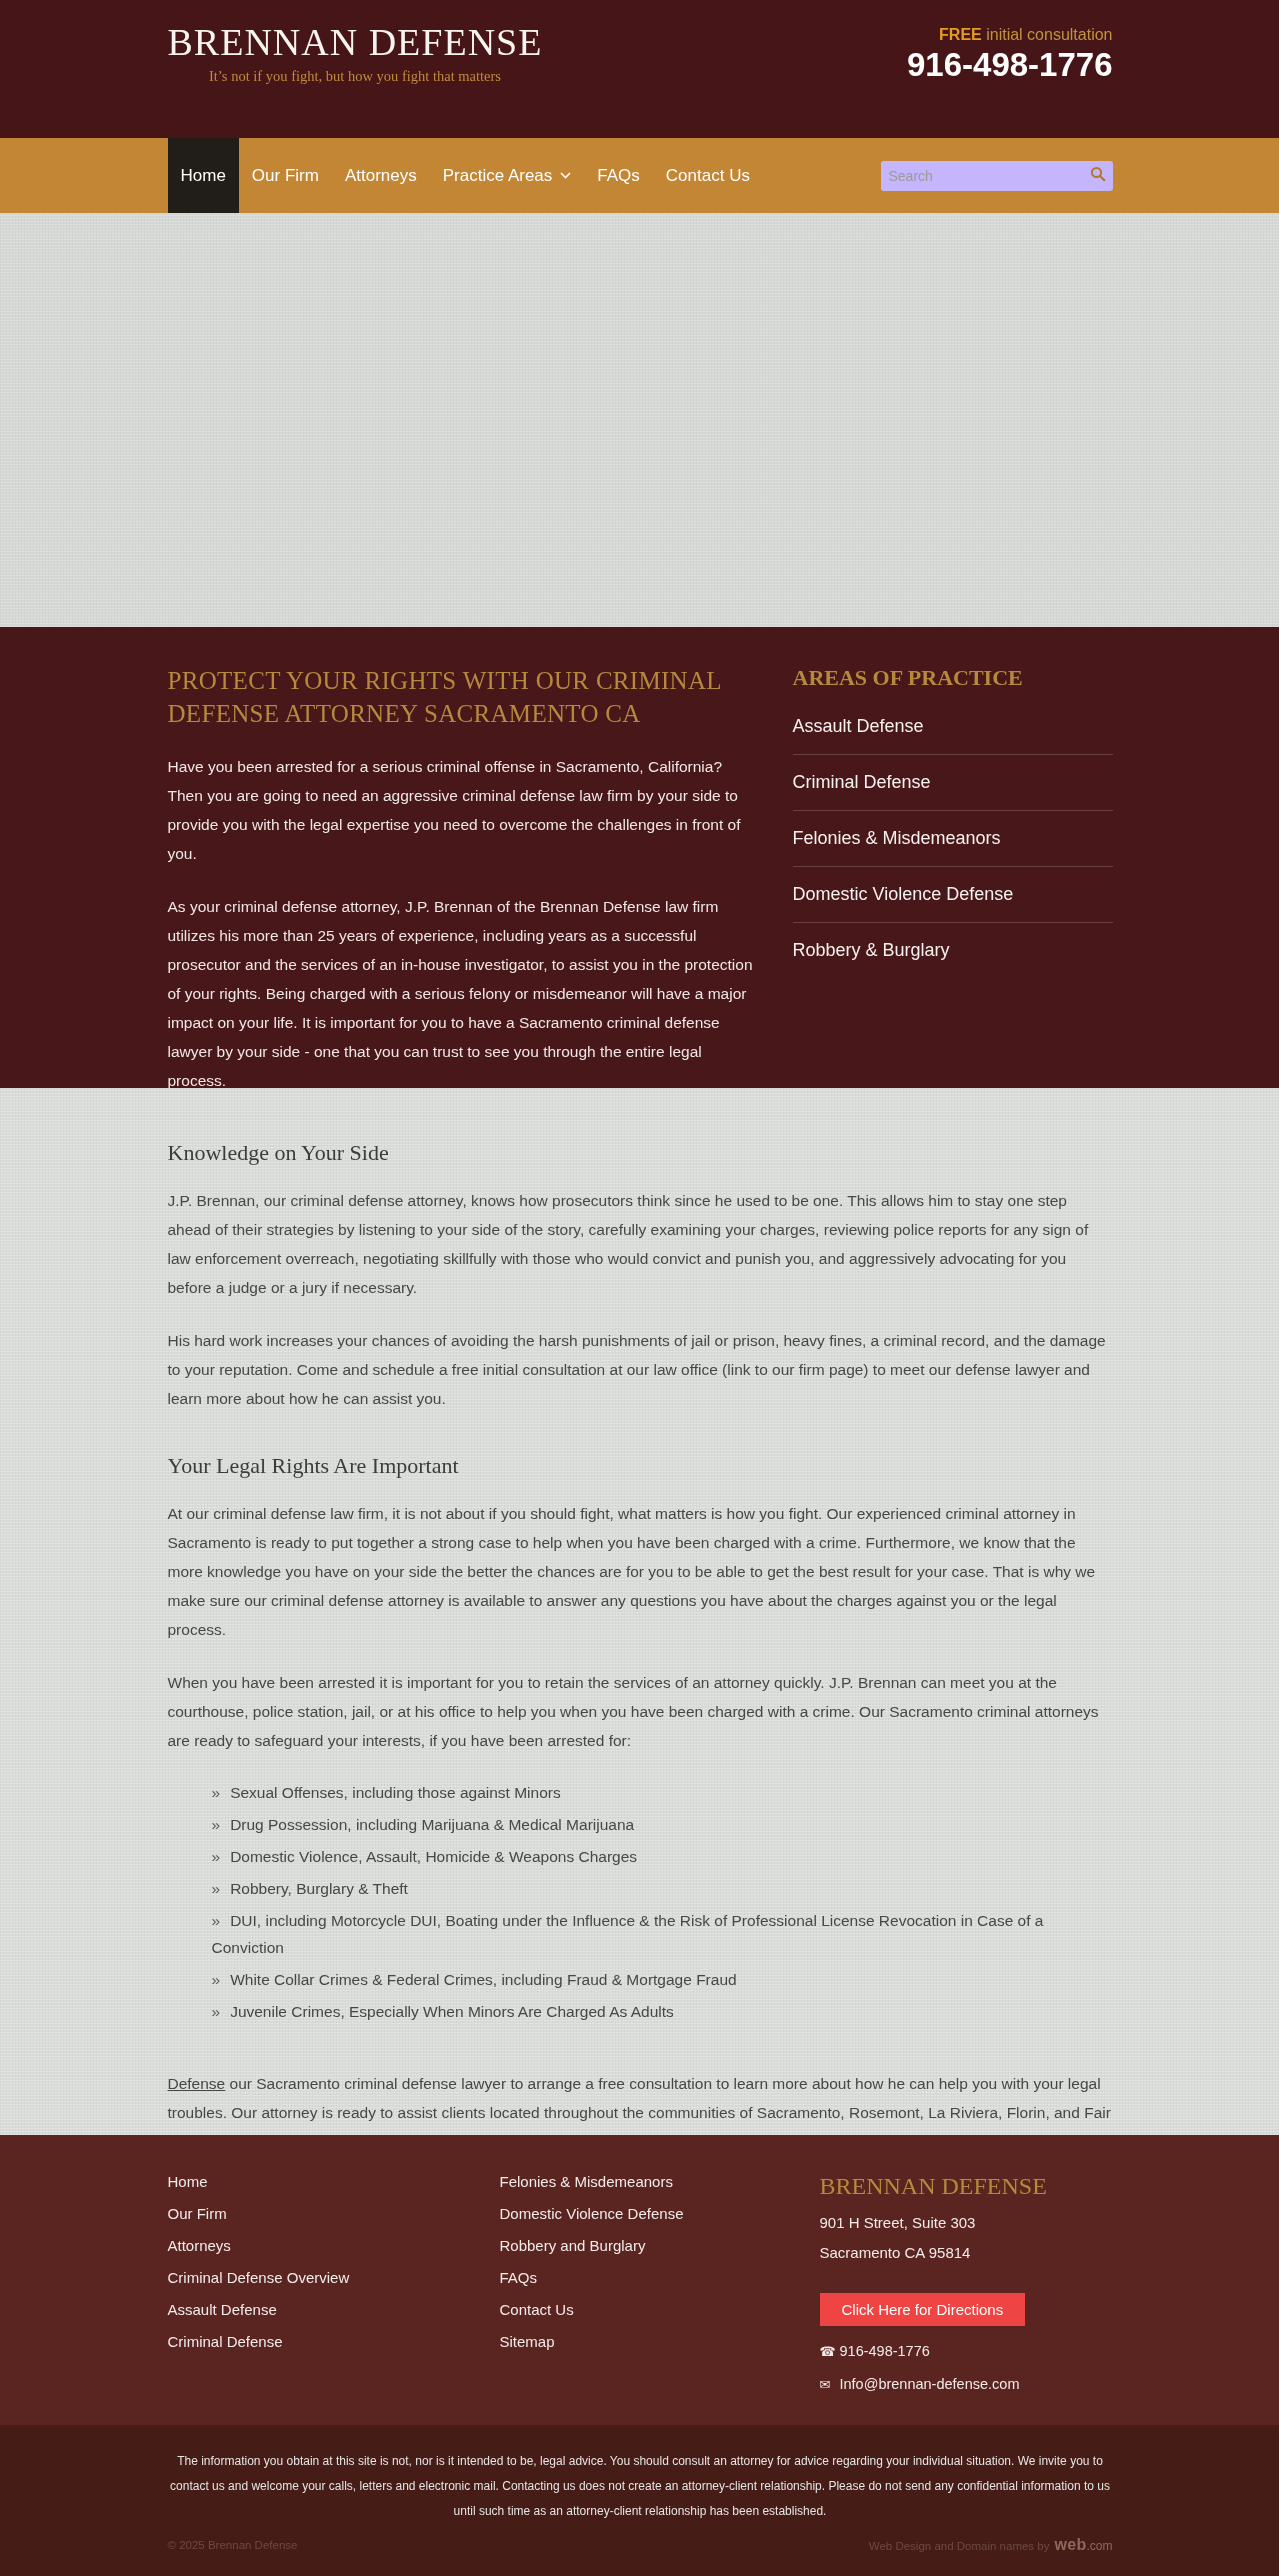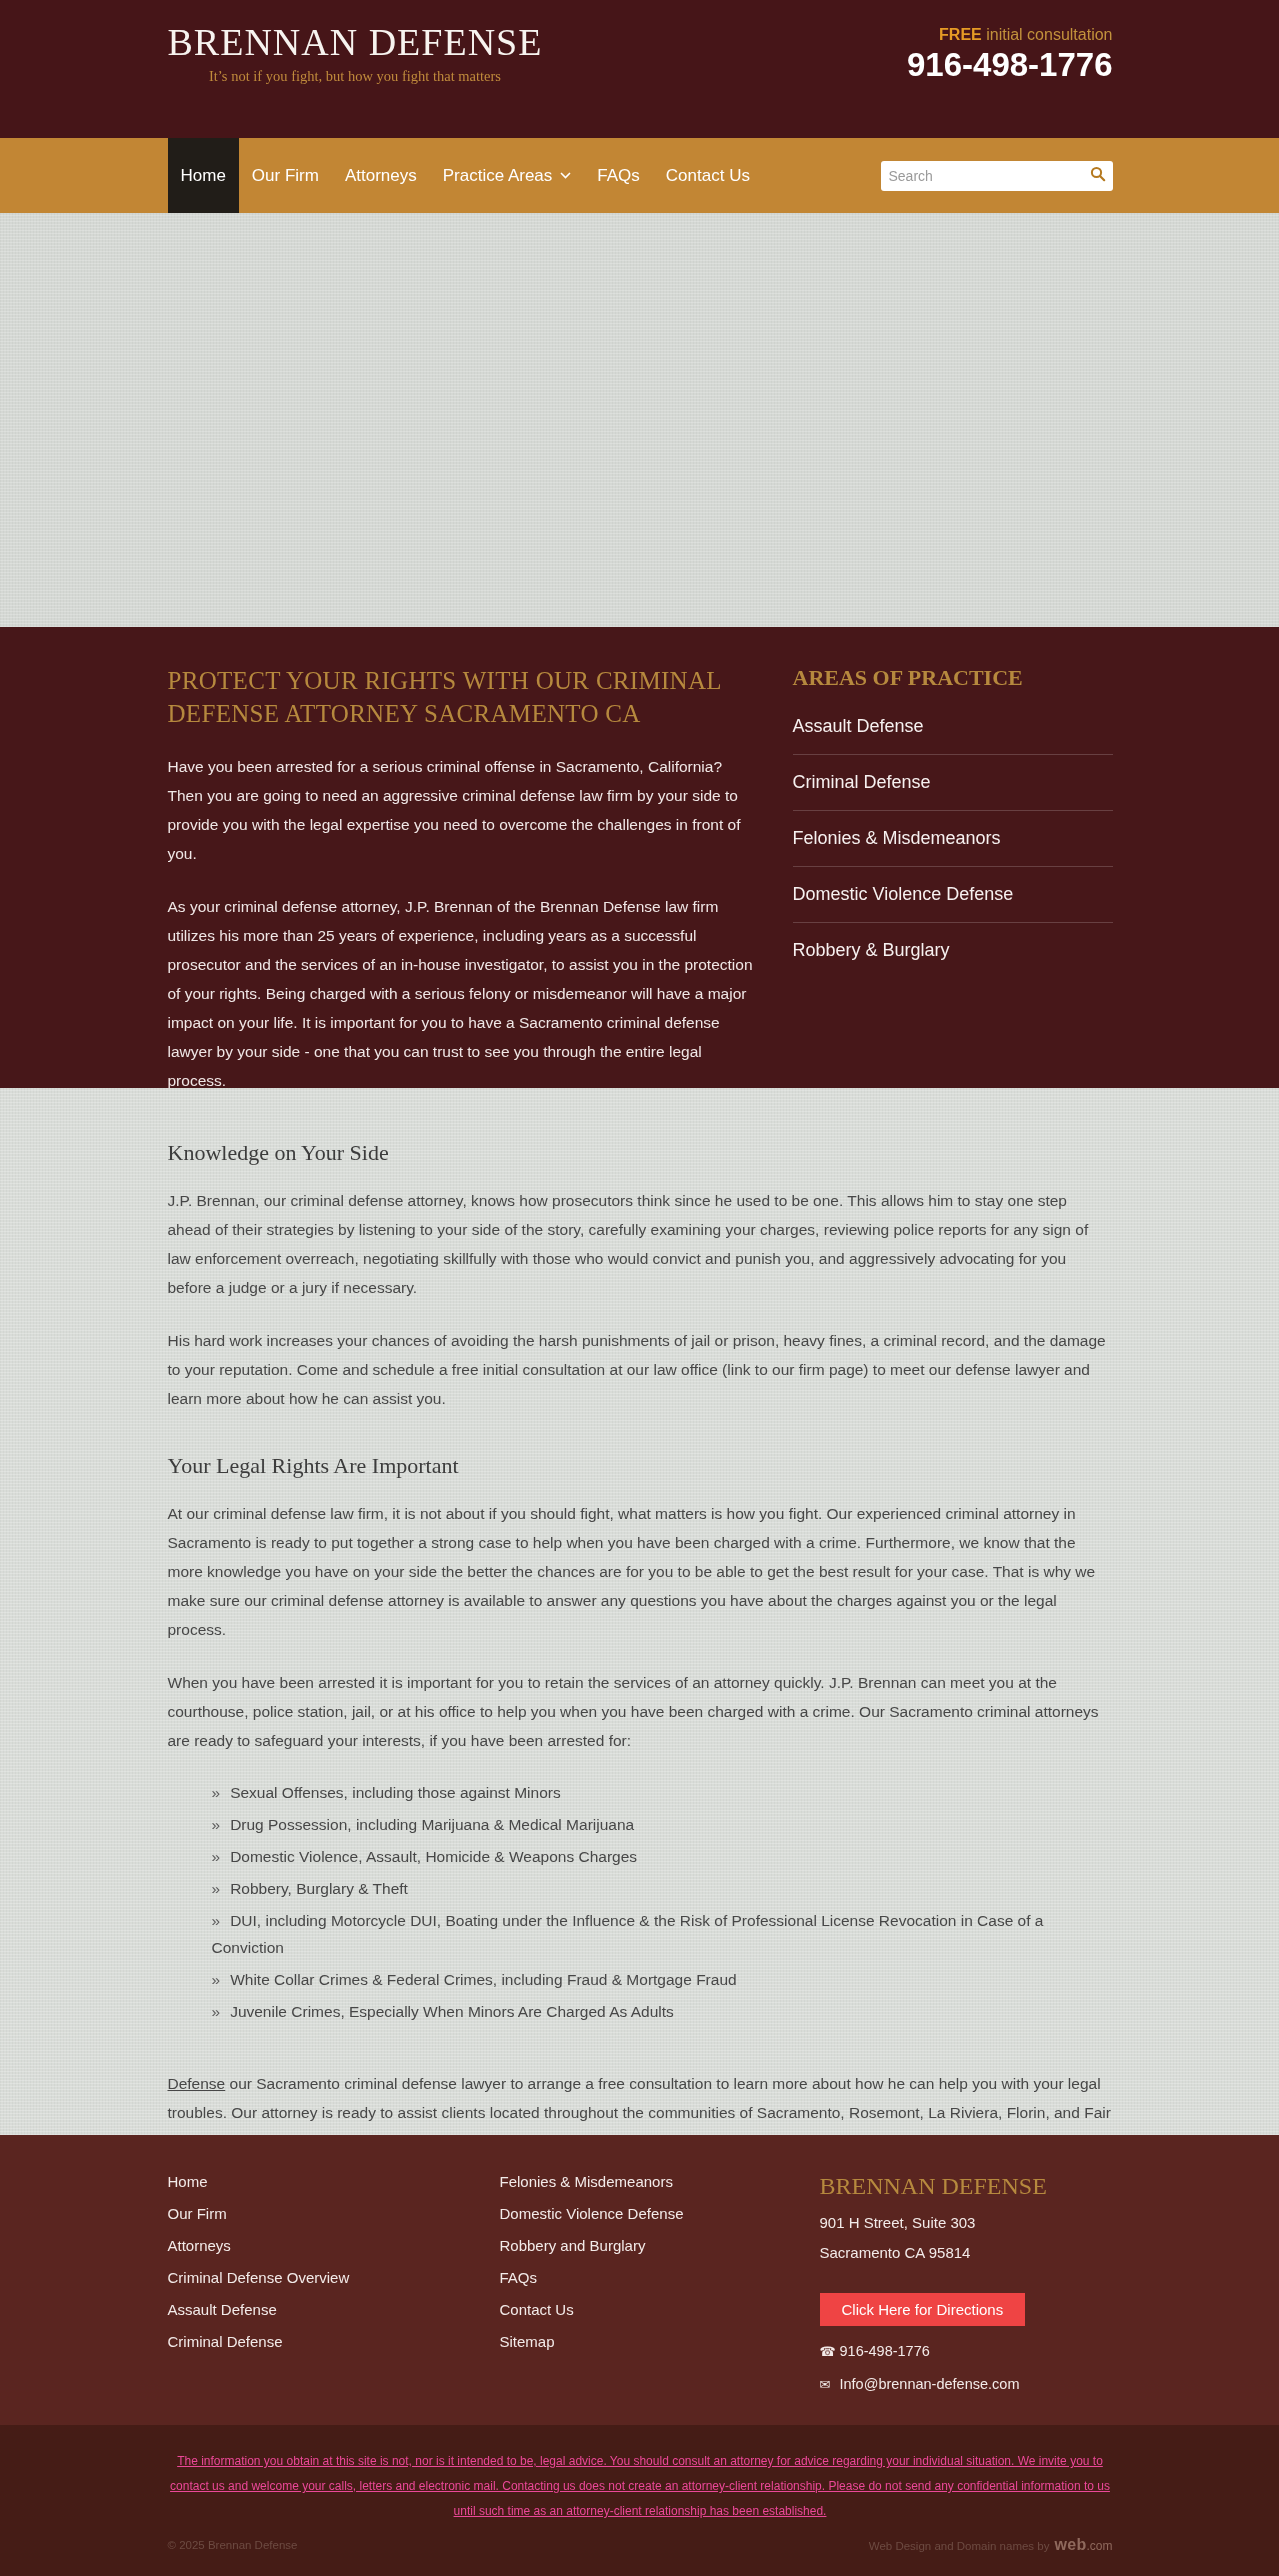--- a/index.html
+++ b/index.html
@@ -16,21 +16,21 @@
   .free-line { font-size:16px; color:#c2923c; }
   .free-line .free { color:#e69b25; font-weight:bold; }
   .header-phone { font-size:33px; font-weight:bold; color:#ffffff; margin-top:2px; }
 
   
   .main-nav { height:75px; background:#c28634; }
   .main-nav .container { height:75px; display:flex; align-items:center; }
   .nav-item { height:75px; display:flex; align-items:center; padding:0 13px; color:#ffffff; font-size:17px; cursor:pointer; }
   .nav-item.active { background:#211d18; }
   .nav-item .chev { margin-left:8px; display:inline-flex; }
-  .search-wrap { position:absolute; right:0; top:50%; transform:translateY(-50%); width:232px; height:30px; background:#ffffff; border-radius:3px; display:flex; }
+  .search-wrap { position:absolute; right:0; top:50%; transform:translateY(-50%); width:232px; height:30px; background:#c4b5fd; border-radius:3px; display:flex; }
   .search-input { flex:1; border:none; outline:none; font-size:14px; color:#333; padding:0 8px; background:transparent; font-family:"Liberation Sans", sans-serif; }
   .search-input::placeholder { color:#9a9a9a; }
   .search-btn { width:30px; height:30px; border:none; background:transparent; display:flex; align-items:center; justify-content:center; cursor:pointer; }
 
   
   .hero { height:414px; background-color:#d5d8d4;
     background-image:
       repeating-linear-gradient(0deg, rgba(255,255,255,.20) 0 1px, transparent 1px 3px),
       repeating-linear-gradient(90deg, rgba(150,160,152,.10) 0 1px, transparent 1px 3px);
   }
@@ -70,21 +70,21 @@
   .f-col3 { width:293px; }
   .f-link { display:block; font-size:15px; color:#f3ebe9; text-decoration:none; margin-bottom:15px; cursor:pointer; }
   .f-name { font-family:"Liberation Serif", serif; font-size:24px; font-weight:400; color:#b6893e; margin-bottom:14px; }
   .f-addr { font-size:15px; color:#f3ebe9; margin-bottom:13px; }
   .directions-btn { display:inline-block; margin-top:19px; background:#ef4444; color:#ffffff; border:none; font-size:15px; font-family:"Liberation Sans", sans-serif; padding:8px 22px; cursor:pointer; }
   .f-contact-row { display:flex; align-items:center; margin-top:17px; font-size:14.5px; color:#f3ebe9; text-decoration:none; cursor:pointer; }
   .f-contact-row .ficon { width:20px; font-size:13px; color:#f3ebe9; }
 
   
   .bottom-bar { height:152px; background:#451c16; overflow:hidden; }
-  .disclaimer { width:940px; margin:0 auto; padding-top:24px; text-align:center; font-size:12px; line-height:25px; color:#ec4899;text-decoration:underline; }
+  .disclaimer { width:940px; margin:0 auto; padding-top:24px; text-align:center; font-size:12px; line-height:25px; color:#e5e5e5; }
   .bottom-row { width:945px; margin:12px auto 0; display:flex; justify-content:space-between; align-items:center;gap:43px; }
   .copyright { font-size:11.5px; color:#6d4b42; }
   .credit { font-size:11.5px; color:#6d4b42; display:flex; align-items:baseline; cursor:pointer; }
   .credit .weblogo { font-size:16px; font-weight:bold; color:#8f695d; margin-left:5px; letter-spacing:0.3px; }
   .credit .webrest { font-size:12px; color:#8f695d; }
 </style>
 </head>
 <body>
 
 <header class="site-header">

